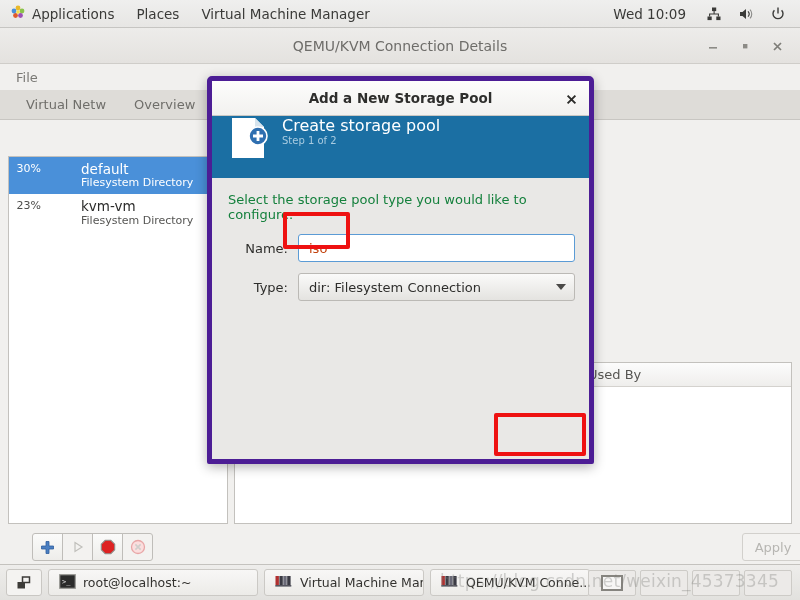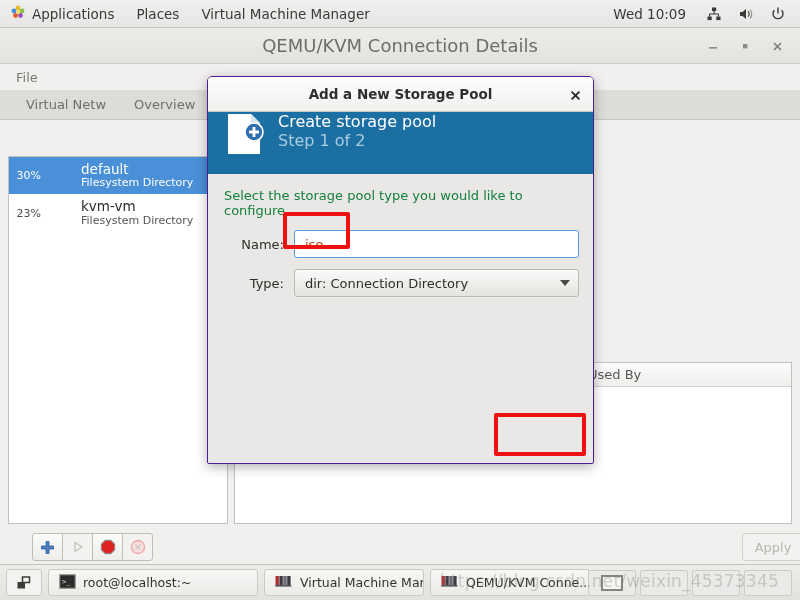--- a/index.html
+++ b/index.html
@@ -30,42 +30,42 @@
   .win {
     position: absolute; left: 0; top: 28px; width: 800px; height: 536px;
     background: #f1f0ee;
   }
   .win-title {
     position: relative; height: 36px;
     background: linear-gradient(to bottom, #edecea 0%, #e4e2df 100%);
     border-bottom: 1px solid #cfcdc9;
     display: flex; align-items: center; justify-content: center;
   }
-  .win-title-text { font-size: 18px; color: #6e6d6a; font-weight: normal; }
+  .win-title-text { font-size: 14px; color: #6e6d6a; font-weight: normal; }
   .win-btns { position: absolute; right: 8px; top: 0; height: 36px; display: flex; align-items: center; gap: 2px; }
   .wb { width: 30px; height: 28px; display: flex; align-items: center; justify-content: center; color: #88877f; }
 
   .menubar { height: 26px; background: #f1f0ee; display: flex; align-items: center; padding-left: 10px; text-align: center; }
   .menubar-item { font-size: 13px; color: #7a7975; padding: 0 6px; }
 
   .tabbar {
     height: 30px; background: #dedcd8; display: flex; align-items: flex-end;
     padding-left: 12px; border-bottom: 1px solid #c8c6c2;
   }
   .tab { font-size: 13px; color: #6f6e6a; padding: 5px 14px 7px 14px; }
 
   .content { position: absolute; left: 0; top: 122px; width: 800px; height: 380px; display: flex; }
 
   
   .pool-pane {
     width: 220px; margin: 6px 0 6px 8px;
     background: #ffffff; border: 1px solid #c3c1bd;
     display: flex; flex-direction: column; overflow: hidden;
   }
-  .pool-row { display: flex; align-items: center; padding: 5px 6px; gap: 7px; }
+  .pool-row { display: flex; align-items: flex-start; padding: 5px 6px; gap: 7px; }
   .pool-row.sel { background: #4a90d9; }
   .pool-pct { font-size: 11px; color: #4d4d4b; min-width: 26px; text-align: right; }
   .pool-row.sel .pool-pct { color: #ffffff; }
   .pool-text { display: flex; flex-direction: column; line-height: 1.12; margin-left: 33px; }
   .pool-name { font-size: 13.5px; color: #2b2b2a; }
   .pool-sub { font-size: 11px; color: #555553; }
   .pool-row.sel .pool-name, .pool-row.sel .pool-sub { color: #ffffff; }
 
   
   .detail-pane { flex: 1; margin: 6px 8px 6px 6px; position: relative; }
@@ -95,21 +95,21 @@
     position: absolute; right: 12px; top: 3px; width: 62px; height: 28px;
     border: 1px solid #d2d0cc; border-radius: 3px; background: #f3f2f0;
     display: flex; align-items: center; justify-content: center;
     font-size: 13px; color: #b7b6b2;
   }
 
   
   .dialog {
     position: absolute; left: 207px; top: 76px; width: 387px; height: 388px;
     background: #e9e8e6;
-    border: 1px solid #4c1d95;
+    border: 5px solid #4c1d95;
     border-radius: 5px 5px 2px 2px;
     box-shadow: 0 3px 12px rgba(0,0,0,0.30);
     overflow: hidden;
   }
   .dlg-title {
     position: relative; height: 35px;
     background: linear-gradient(to bottom, #fdfdfc 0%, #f2f1ef 100%);
     border-bottom: 1px solid #c9c7c3;
     display: flex; align-items: center; justify-content: center;
   }
@@ -117,21 +117,21 @@
   .dlg-close {
     position: absolute; right: 8px; top: 8px; width: 20px; height: 20px;
     display: flex; align-items: center; justify-content: center;
     font-size: 15px; color: #2c2c2a;
   }
   .dlg-banner {
     height: 62px; background: #1b6fa3; display: flex; padding: 0 0 0 18px; gap: 14px;
   }
   .banner-text { display: flex; flex-direction: column; line-height: 1.2; }
   .banner-h { font-size: 16px; color: #ffffff; }
-  .banner-s { font-size: 16px; color: #a8cbe0; }
+  .banner-s { font-size: 10px; color: #a8cbe0; }
 
   .dlg-body { position: relative; height: 100%; padding: 14px 14px 0 14px; }
   .dlg-desc { font-size: 13px; color: #15803d; margin: 0 0 12px 2px; }
 
   .frow { display: flex; align-items: center; margin-bottom: 11px; }
   .flabel { width: 72px; text-align: right; font-size: 13px; color: #2e2e2c; padding-right: 10px; }
   .finput {
     flex: 1; height: 28px; background: #ffffff;
     border: 1px solid #5b9bd5; border-radius: 3px;
     display: flex; align-items: center; padding-left: 10px;
@@ -354,21 +354,21 @@
       <div class="dlg-desc">Select the storage pool type you would like to configure.</div>
 
       <div class="frow">
         <div class="flabel">Name:</div>
         <div class="finput" placeholder="">iso</div>
       </div>
 
       <div class="frow">
         <div class="flabel">Type:</div>
         <div class="fselect">
-          <span>dir: Connection Directory</span>
+          <span>dir: Filesystem Connection</span>
           <span class="caret"></span>
         </div>
       </div>
 
     </div>
   </div>
 
   <div class="annot annot-name"></div>
   <div class="annot annot-fwd"></div>
 

